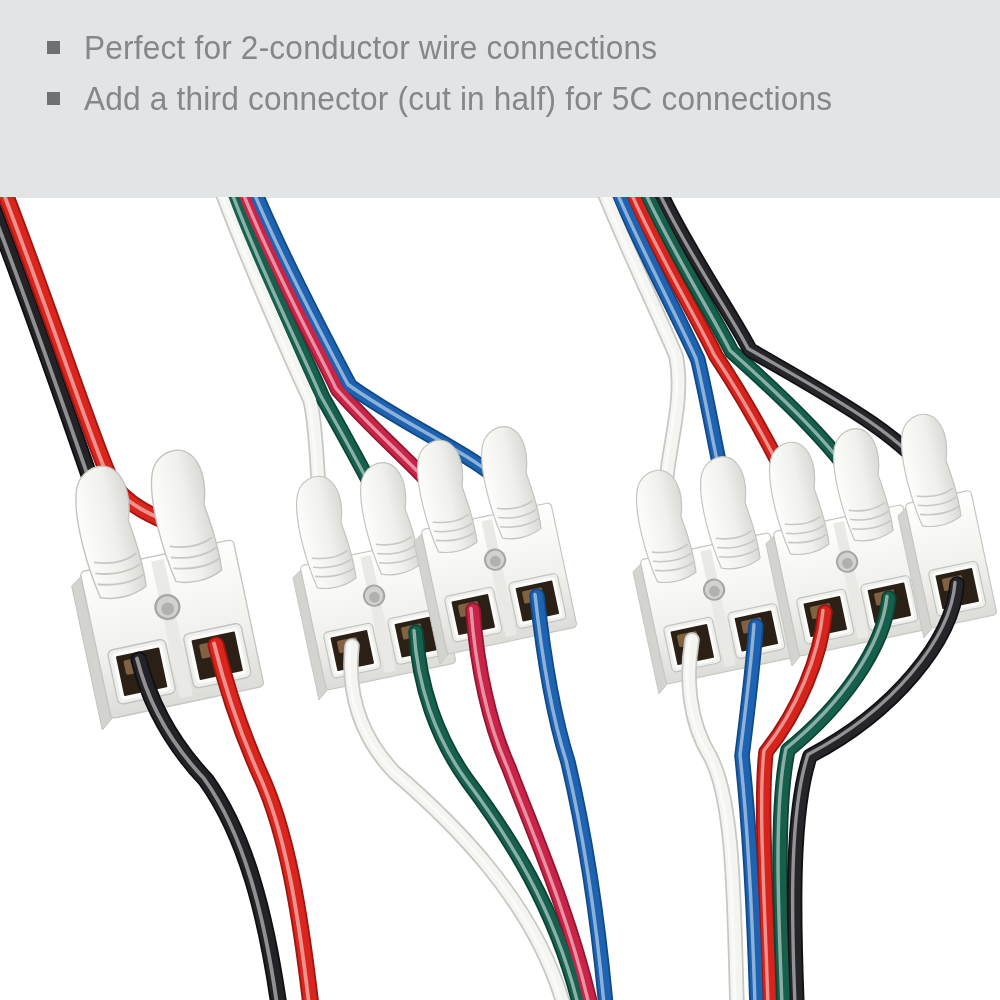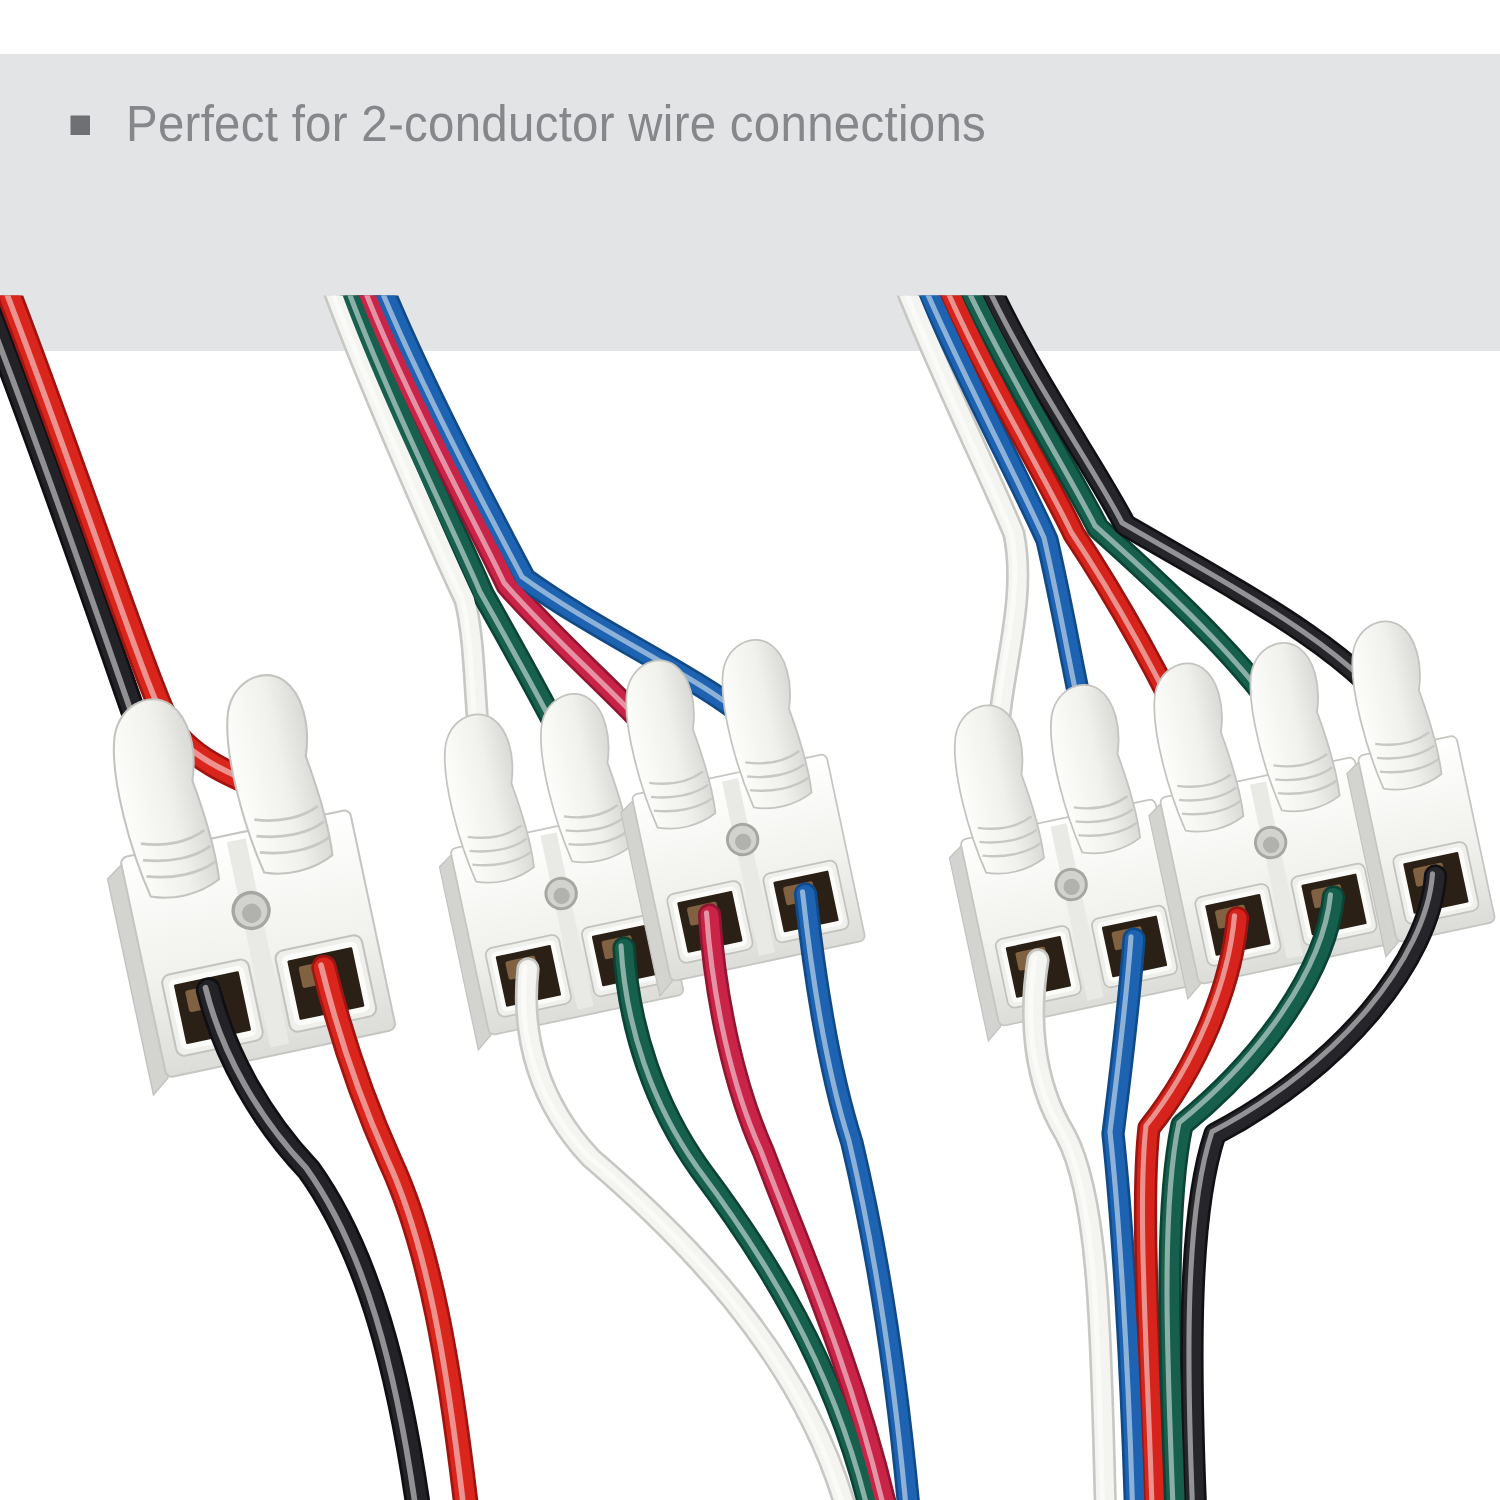--- a/index.html
+++ b/index.html
@@ -1,19 +1,19 @@
 <!DOCTYPE html>
 <html><head>
 <meta charset="utf-8">
 <style>
   html,body{margin:0;padding:0;background:#ffffff;}
   .stage{position:relative;width:1000px;height:1000px;overflow:hidden;background:#ffffff;
          font-family:"Liberation Sans", sans-serif;}
   .banner{position:absolute;left:0;top:0;width:1000px;height:198px;background:#e3e4e6;
-          box-sizing:border-box;padding:27px 0 0 47px;display:flex;flex-direction:column;gap:11px;margin-top:36px;}
+          box-sizing:border-box;padding:27px 0 0 47px;display:flex;flex-direction:column;gap:11px;}
   .feat{display:flex;align-items:center;height:40px;}
   .bullet{width:13px;height:13px;background:#6e7073;margin-right:24px;flex:0 0 auto;}
   .ft{display:inline-block;font-size:34px;line-height:40px;color:#85878a;letter-spacing:.2px;
       transform:scaleX(.93);transform-origin:0 50%;white-space:nowrap;}
   svg{position:absolute;left:0;top:197px;display:block;}
   .w{fill:none;stroke-linecap:round;stroke-linejoin:round;}
   use.edge{stroke-width:15.5;}
   use.main{stroke-width:12;}
   use.hi{stroke-width:3.4;stroke:rgba(255,255,255,.5);}
   .g2c use.edge{stroke-width:17;}
@@ -22,20 +22,24 @@
 </style>
 </head>
 <body>
 
 <div class="stage">
 
   <div class="banner">
     <div class="feat">
       <span class="bullet"></span>
       <span class="ft">Perfect for 2-conductor wire connections</span>
+    </div>
+    <div class="feat">
+      <span class="bullet"></span>
+      <span class="ft">Add a third connector (cut in half) for 5C connections</span>
     </div>
   </div>
 
   <svg width="1000" height="803" viewBox="0 197 1000 803">
     <defs>
       <linearGradient id="gBody" x1="0" y1="0" x2="0" y2="1">
         <stop offset="0" stop-color="#ffffff"></stop>
         <stop offset="0.55" stop-color="#f1f1ed"></stop>
         <stop offset="1" stop-color="#dcdcd8"></stop>
       </linearGradient>

